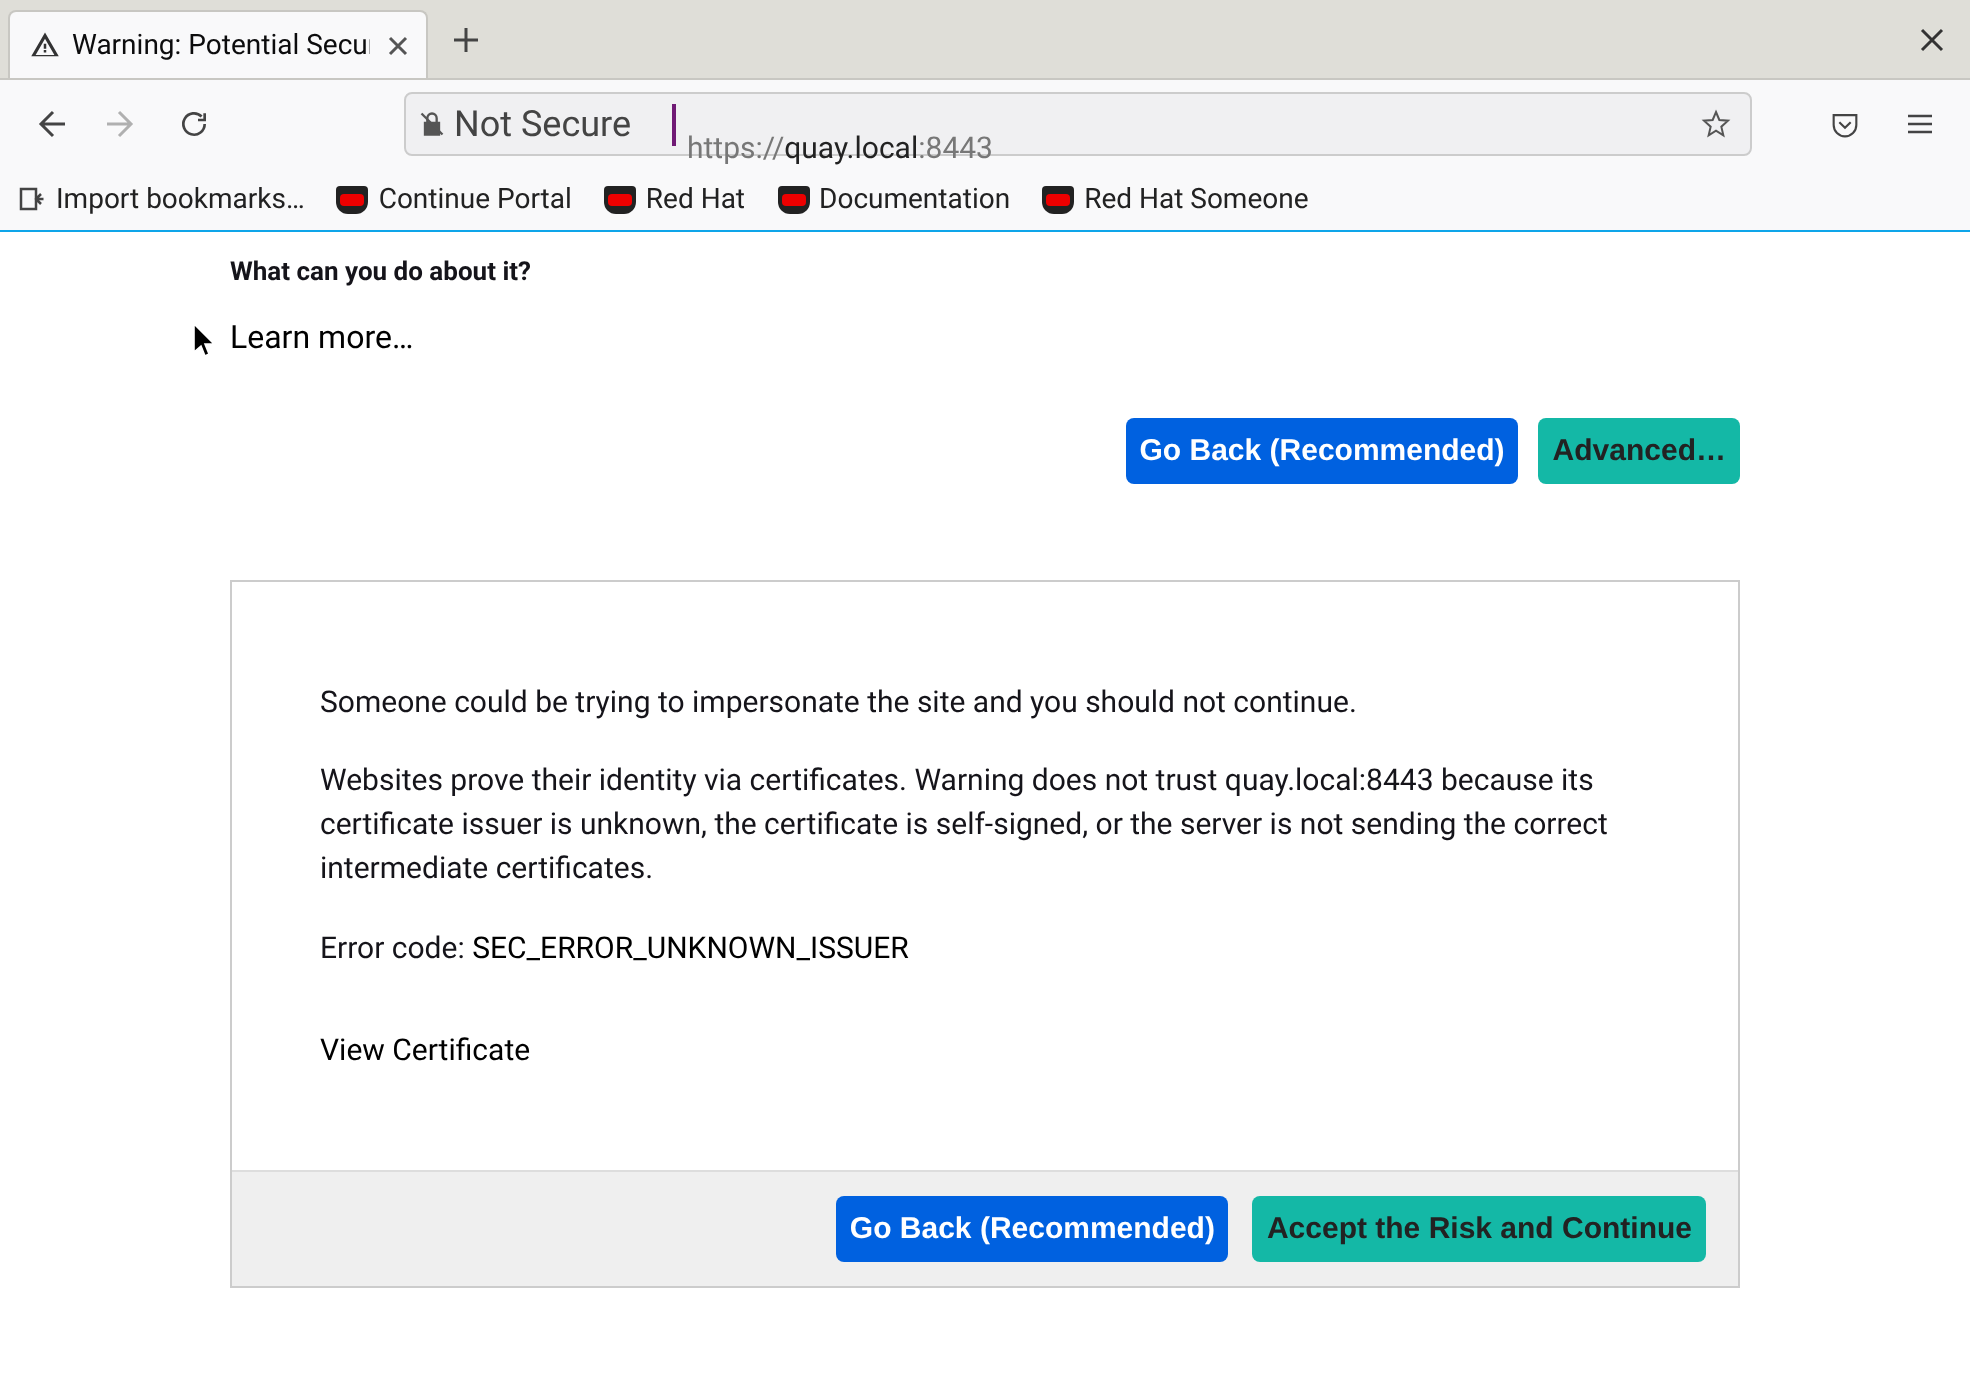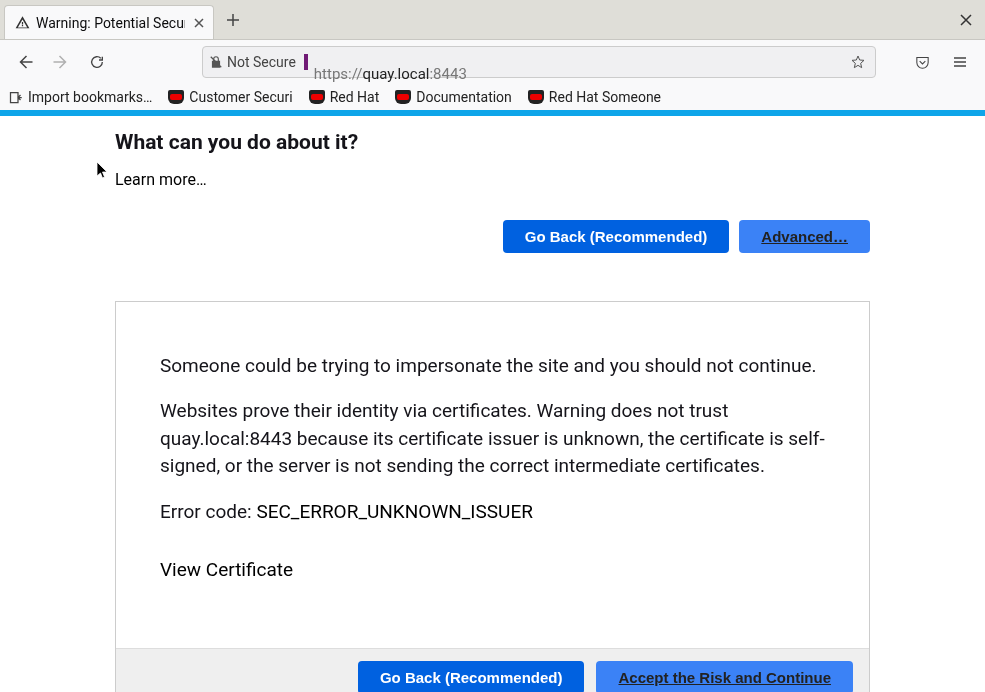--- a/index.html
+++ b/index.html
@@ -96,23 +96,23 @@
       border: 1px solid #ccc;
       border-radius: 4px;
       padding: 0 6px;
       gap: 6px;
     }
     .notsecure {
       display: flex;
       align-items: center;
       gap: 4px;
       color: #444;
-      font-size: 14px;
-      padding-right: 8px;
-      border-right: 4px solid #701a75;
+      font-size: 18px;
+      padding-right: 20px;
+      border-right: 2px solid #701a75;
     }
     .url-text {
       flex: 1;
       font-size: 15px;
       color: #777;
       margin-top: 23px;
     }
     .url-text .host { color: #222; }
     .star-btn {
       color: #555;
@@ -128,21 +128,21 @@
     }
 
     
     .bookmarksbar {
       height: 32px;
       display: flex;
       align-items: center;
       padding: 0 8px;
       gap: 16px;
       background: #f9f9fa;
-      border-bottom: 6px solid #0ea5e9;
+      border-bottom: 1px solid #0ea5e9;
       font-size: 14px;
       color: #222;
     }
     .bm-item {
       display: flex;
       align-items: center;
       gap: 5px;
       cursor: pointer;
     }
     .rh-icon {
@@ -161,61 +161,60 @@
     }
 
     
     .content {
       padding: 12px 115px 20px 115px;
       font-size: 16px;
       line-height: 1.4;
       color: #15141a;
     }
     .content h3 {
-      font-size: 21px;
+      font-size: 13px;
       font-weight: 700;
       margin-bottom: 12px;
     }
     .content p {
       margin-bottom: 10px;
     }
     .link { color: #000000; cursor: pointer; }
 
     .button-row {
       display: flex;
       justify-content: flex-end;
       gap: 10px;
       margin-top: 28px;
     }
     .btn {
       font-size: 15px;
-      padding: 8px 22px;
+      padding: 8px 7px;
       border-radius: 4px;
       cursor: pointer;
       border: none;
       font-weight: 600;
     }
     .btn-primary {
       background: #0061e0;
       color: #fff;
     }
     .btn-secondary {
-      background: #3b82f6;
+      background: #14b8a6;
       color: #222;
-      text-decoration: underline;
     }
 
     
     .advanced-panel {
       border: 1px solid #ccc;
       margin-top: 48px;
     }
     .advanced-body {
-      padding: 50px 44px 49px 44px;
-      font-size: 19px;
+      padding: 50px 44px 32px 44px;
+      font-size: 15px;
       line-height: 1.45;
     }
     .advanced-body p { margin-bottom: 18px; }
     .advanced-footer {
       background: #efefef;
       border-top: 1px solid #ddd;
       display: flex;
       justify-content: flex-end;
       gap: 12px;
       padding: 12px 16px;
@@ -315,21 +314,21 @@
   <div class="bm-item">
     <span>
       <svg width="15" height="15" viewBox="0 0 24 24">
           <path fill="none" stroke="#444" stroke-width="2" d="M4 4h12v16H4zM20 8l-4 4 4 4M16 12h6"></path>
         </svg>
     </span>
     <span>Import bookmarks…</span>
   </div>
   <div class="bm-item">
     <span class="rh-icon"></span>
-    <span>Customer Securi</span>
+    <span>Continue Portal</span>
   </div>
   <div class="bm-item">
     <span class="rh-icon"></span>
     <span>Red Hat</span>
   </div>
   <div class="bm-item">
     <span class="rh-icon"></span>
     <span>Documentation</span>
   </div>
   <div class="bm-item">

